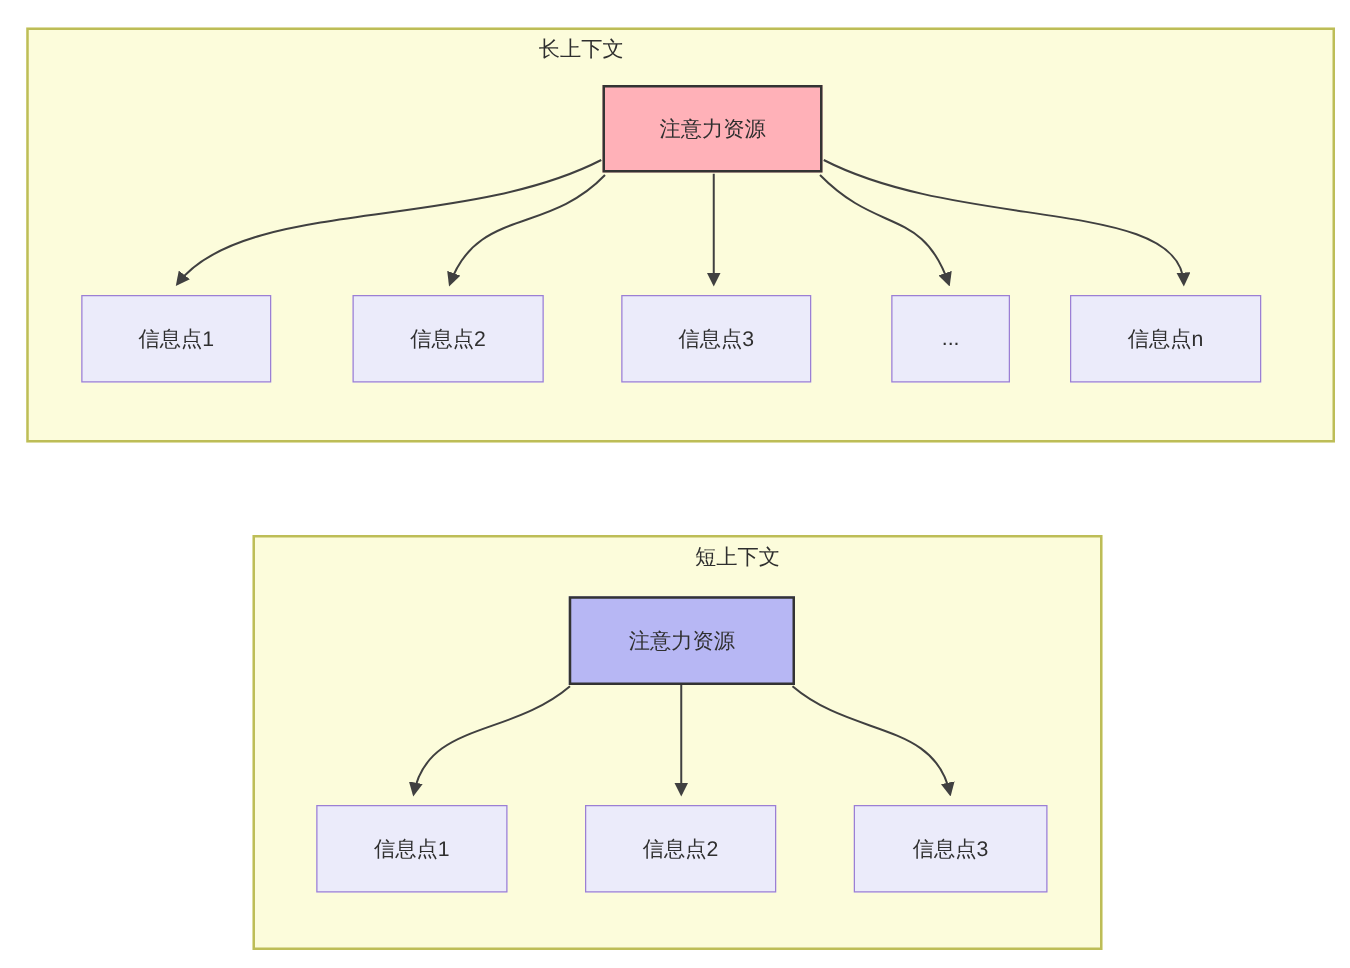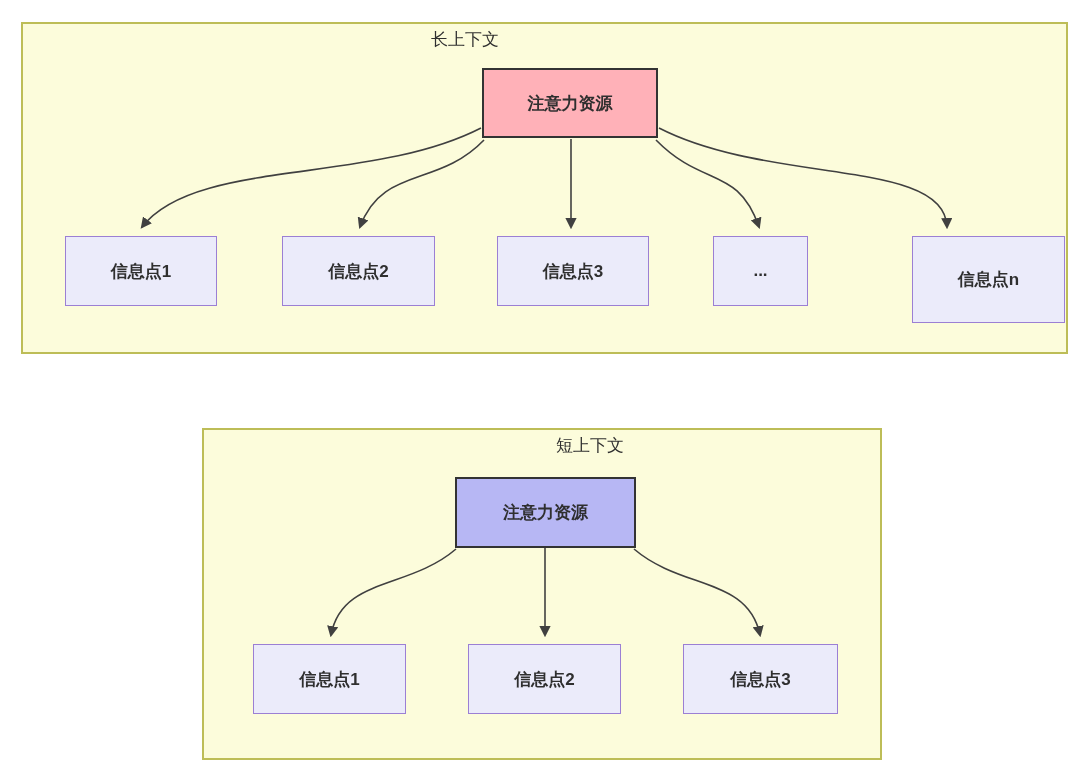--- a/index.html
+++ b/index.html
@@ -50,21 +50,20 @@
   .node{
     position:absolute;
     box-sizing:border-box;
     display:flex;
     align-items:center;
     justify-content:center;
     font-size:17px;
     color:var(--text-color);
     z-index:2;
     text-align:center;
-    font-weight:bold;
   }
   .node.root{
     border:2px solid var(--root-border);
   }
   .node.root.long{ background:var(--long-root-fill); }
   .node.root.short{ background:var(--short-root-fill); }
   .node.info{
     background:var(--info-fill);
     border:1.6px solid var(--info-border);
   }
@@ -97,21 +96,21 @@
     <path class="edge" marker-end="url(#arrow)" d="M 545 548 L 545 635"></path>
     <path class="edge" marker-end="url(#arrow)" d="M 634 549 C 682 590, 748 577, 760 635"></path>
   </svg>
 
   <div class="node root long" style="left:482px;top:68px;width:176px;height:70px;">注意力资源</div>
 
   <div class="node info" style="left:65px;top:236px;width:152px;height:70px;">信息点1</div>
   <div class="node info" style="left:282px;top:236px;width:153px;height:70px;">信息点2</div>
   <div class="node info" style="left:497px;top:236px;width:152px;height:70px;">信息点3</div>
   <div class="node info" style="left:713px;top:236px;width:95px;height:70px;">...</div>
-  <div class="node info" style="left:912px;top:236px;width:153px;height:87px;">信息点n</div>
+  <div class="node info" style="left:856px;top:236px;width:153px;height:70px;">信息点n</div>
 
   <div class="node root short" style="left:455px;top:477px;width:181px;height:71px;">注意力资源</div>
 
   <div class="node info" style="left:253px;top:644px;width:153px;height:70px;">信息点1</div>
   <div class="node info" style="left:468px;top:644px;width:153px;height:70px;">信息点2</div>
   <div class="node info" style="left:683px;top:644px;width:155px;height:70px;">信息点3</div>
 
 </div>
 
 </body></html>

